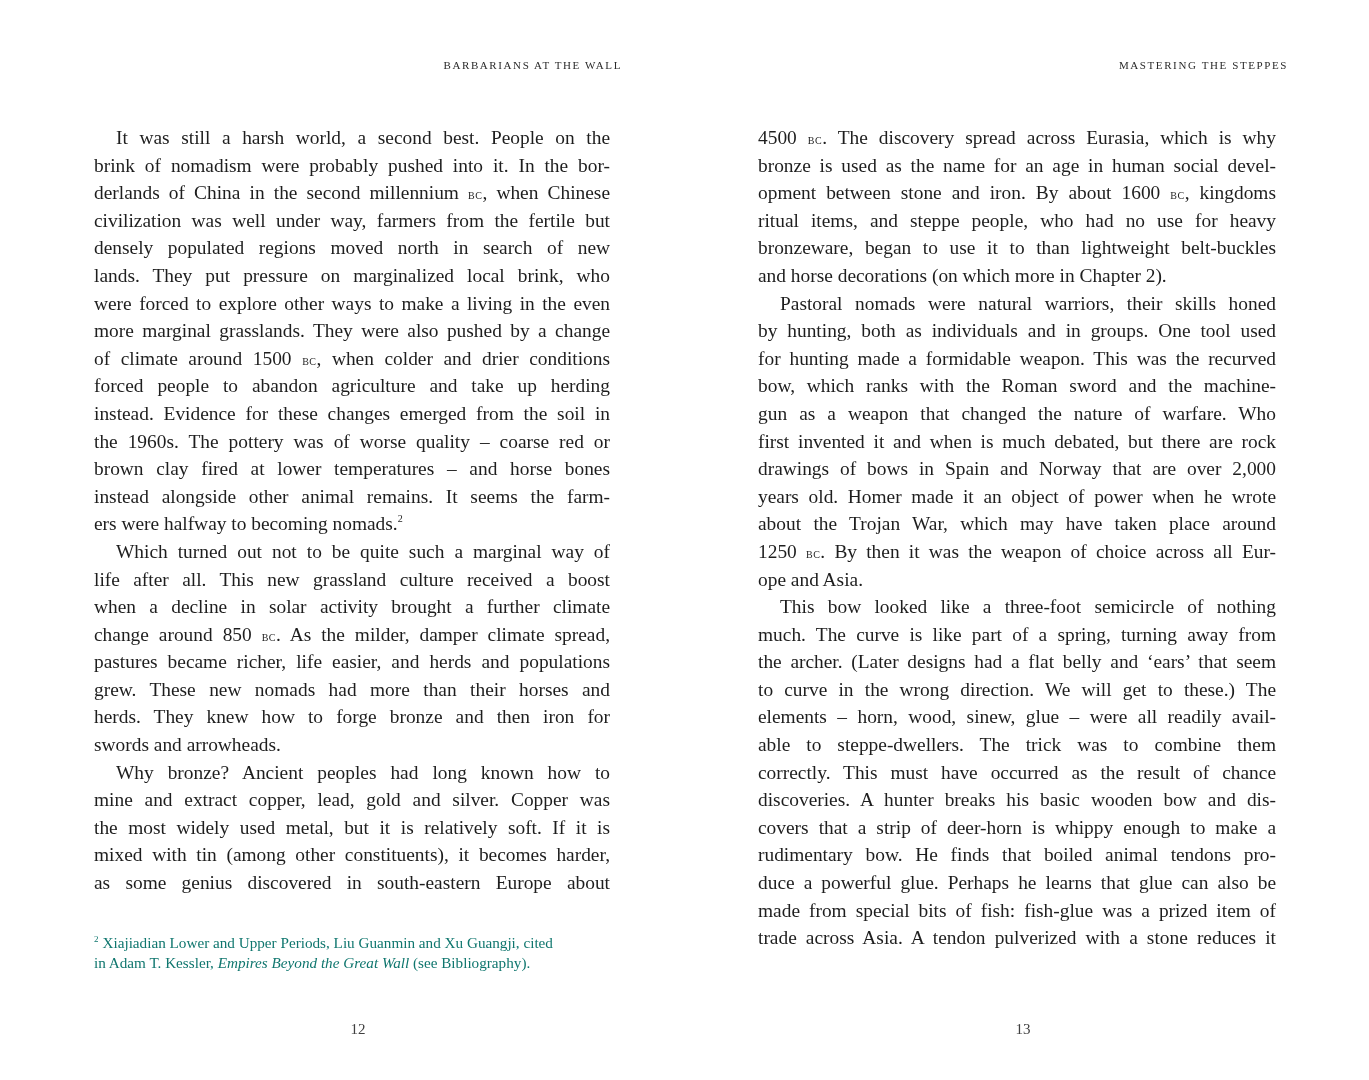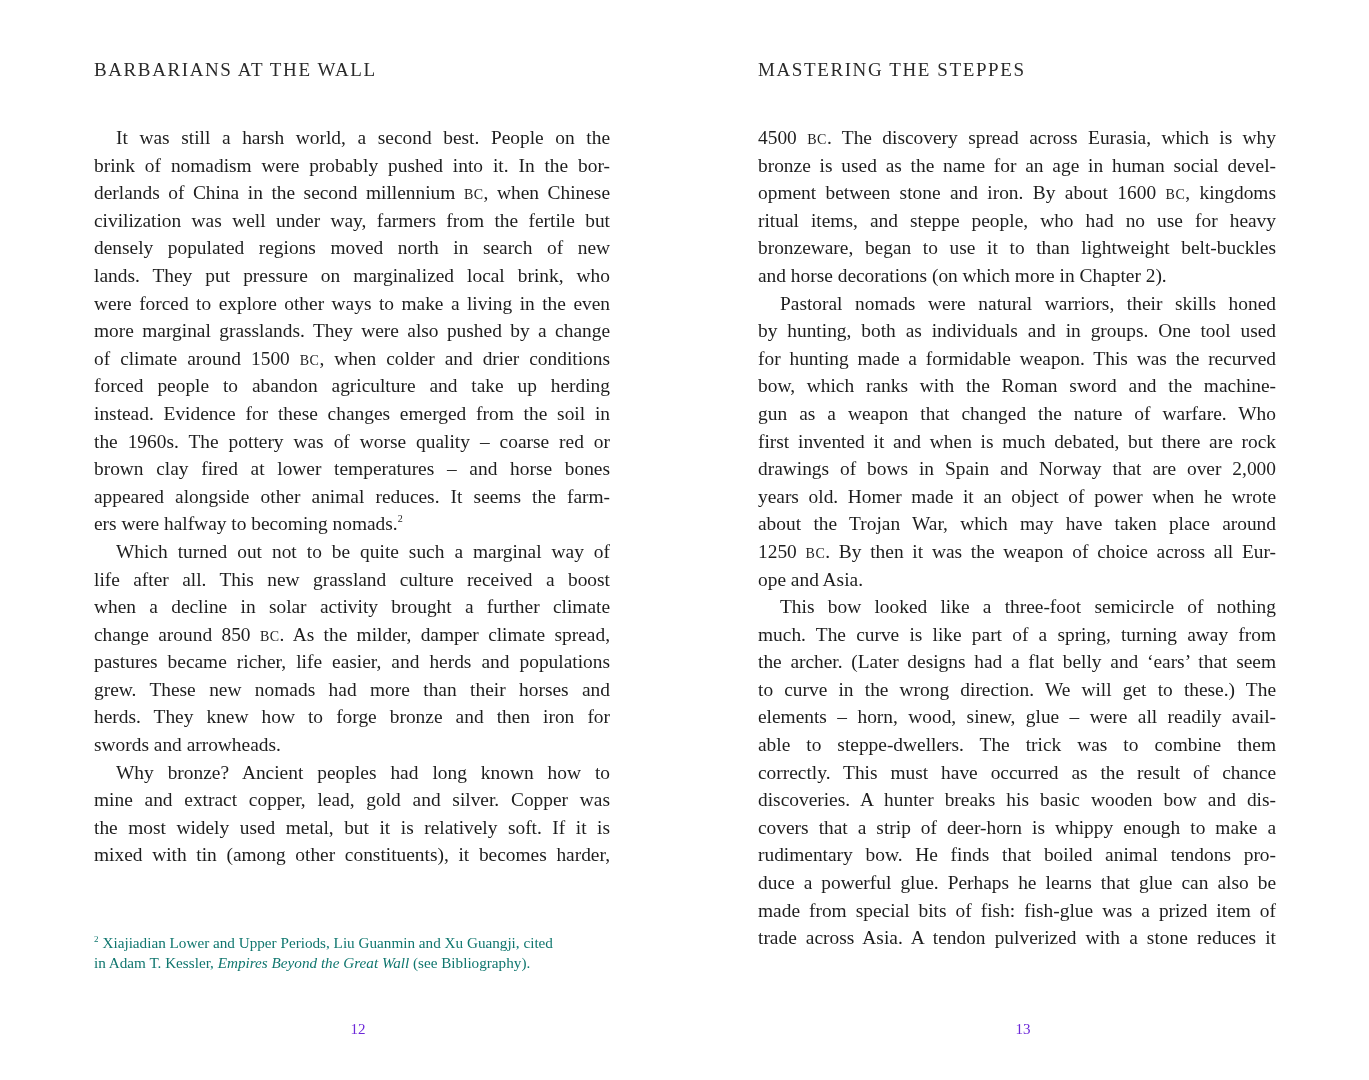--- a/index.html
+++ b/index.html
@@ -1,35 +1,35 @@
 <!DOCTYPE html>
 <html><head>
 <meta charset="utf-8">
 <style>
   html, body { margin: 0; padding: 0; background: #ffffff; }
   body { width: 1369px; height: 1080px; position: relative; overflow: hidden;
          font-family: "Liberation Serif", "DejaVu Serif", serif; color: #1e1e1e; }
   .page { position: absolute; top: 0; height: 1080px; }
   .page.left { left: 94px; width: 528px; }
   .page.right { left: 758px; width: 530px; }
-  .running-head { position: absolute; top: 59px; left: 0; right: 0; text-align: left;
-                  font-size: 19px; letter-spacing: 1.6px; color: #2a2a2a; }
+  .running-head { position: absolute; top: 59px; left: 0; right: 0; text-align: right;
+                  font-size: 11px; letter-spacing: 1.6px; color: #2a2a2a; }
   .body-text { position: absolute; top: 124px; left: 0; right: 12px; }
   .line { height: 27.6px; line-height: 27.6px; font-size: 19.4px; white-space: nowrap;
           text-align: justify; text-align-last: justify; overflow: hidden; }
   .line.last { text-align-last: left; }
   .line.indent { text-indent: 22px; }
-  .sc { font-size: 14px; letter-spacing: 0.5px; font-family: Liberation Serif, serif; }
+  .sc { font-size: 10px; letter-spacing: 0.5px; font-family: Liberation Serif, serif; }
   sup.fn { font-size: 10px; vertical-align: 8px; line-height: 0; }
   .footnote { position: absolute; top: 933px; left: 0; right: 0; font-size: 15.2px;
               line-height: 20px; color: #0f766e; }
   .footnote .fline { white-space: nowrap; }
   .footnote sup { font-size: 9px; vertical-align: 6px; line-height: 0; margin-right: 4px; }
   .folio { position: absolute; top: 1021px; left: 0; right: 0; text-align: center;
-           font-size: 15px; color: #6d28d9; }
+           font-size: 15px; color: #404040; }
   em { font-style: italic; }
 </style>
 </head>
 <body>
 
 <div class="page left">
   <div class="running-head">BARBARIANS AT THE WALL</div>
   <div class="body-text">
       <div class="line indent"><span>It was still a harsh world, a second best. People on the</span></div>
       <div class="line"><span>brink of nomadism were probably pushed into it. In the bor-</span></div>
@@ -37,34 +37,35 @@
       <div class="line"><span>civilization was well under way, farmers from the fertile but</span></div>
       <div class="line"><span>densely populated regions moved north in search of new</span></div>
       <div class="line"><span>lands. They put pressure on marginalized local brink, who</span></div>
       <div class="line"><span>were forced to explore other ways to make a living in the even</span></div>
       <div class="line"><span>more marginal grasslands. They were also pushed by a change</span></div>
       <div class="line"><span>of climate around 1500 </span><span class="sc">BC</span><span>, when colder and drier conditions</span></div>
       <div class="line"><span>forced people to abandon agriculture and take up herding</span></div>
       <div class="line"><span>instead. Evidence for these changes emerged from the soil in</span></div>
       <div class="line"><span>the 1960s. The pottery was of worse quality – coarse red or</span></div>
       <div class="line"><span>brown clay fired at lower temperatures – and horse bones</span></div>
-      <div class="line"><span>appeared alongside other animal reduces. It seems the farm-</span></div>
+      <div class="line"><span>instead alongside other animal remains. It seems the farm-</span></div>
       <div class="line last"><span>ers were halfway to becoming nomads.</span><sup class="fn">2</sup></div>
       <div class="line indent"><span>Which turned out not to be quite such a marginal way of</span></div>
       <div class="line"><span>life after all. This new grassland culture received a boost</span></div>
       <div class="line"><span>when a decline in solar activity brought a further climate</span></div>
       <div class="line"><span>change around 850 </span><span class="sc">BC</span><span>. As the milder, damper climate spread,</span></div>
       <div class="line"><span>pastures became richer, life easier, and herds and populations</span></div>
       <div class="line"><span>grew. These new nomads had more than their horses and</span></div>
       <div class="line"><span>herds. They knew how to forge bronze and then iron for</span></div>
       <div class="line last"><span>swords and arrowheads.</span></div>
       <div class="line indent"><span>Why bronze? Ancient peoples had long known how to</span></div>
       <div class="line"><span>mine and extract copper, lead, gold and silver. Copper was</span></div>
       <div class="line"><span>the most widely used metal, but it is relatively soft. If it is</span></div>
       <div class="line"><span>mixed with tin (among other constituents), it becomes harder,</span></div>
+      <div class="line"><span>as some genius discovered in south-eastern Europe about</span></div>
     </div>
   <div class="footnote">
     <div class="fline"><sup>2</sup><span>Xiajiadian Lower and Upper Periods, Liu Guanmin and Xu Guangji, cited</span></div>
     <div class="fline"><span>in Adam T. Kessler, </span><em>Empires Beyond the Great Wall</em><span> (see Bibliography).</span></div>
   </div>
   <div class="folio">12</div>
 </div>
 
 <div class="page right">
   <div class="running-head">MASTERING THE STEPPES</div>

